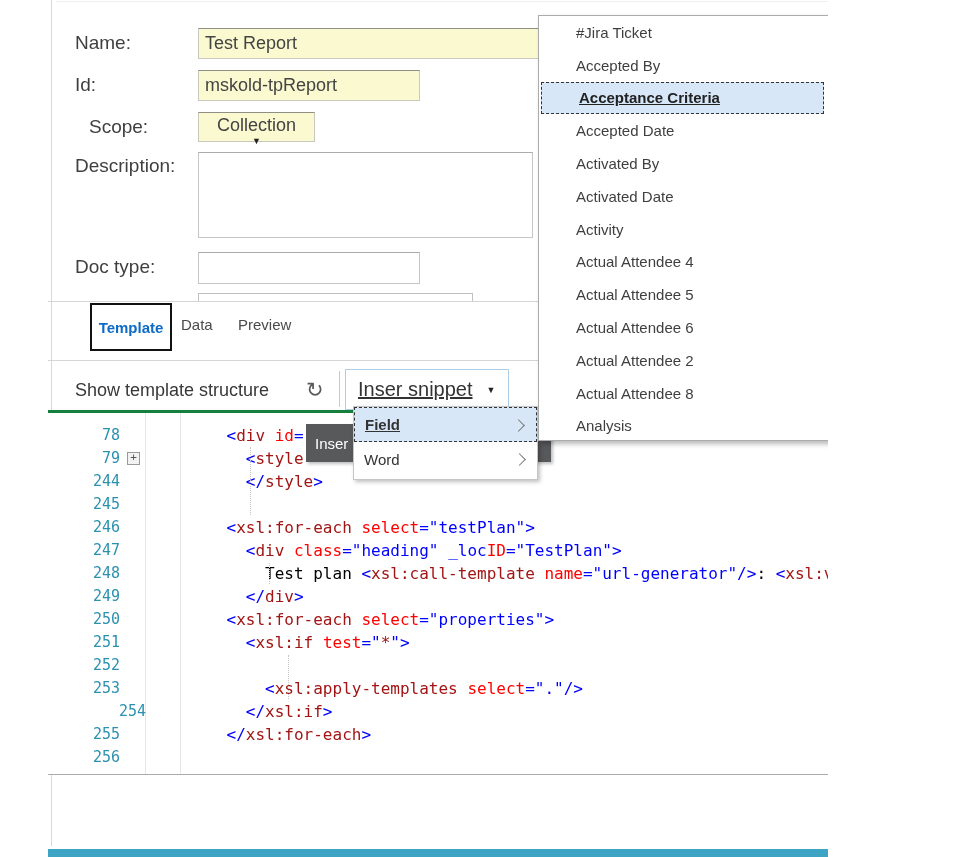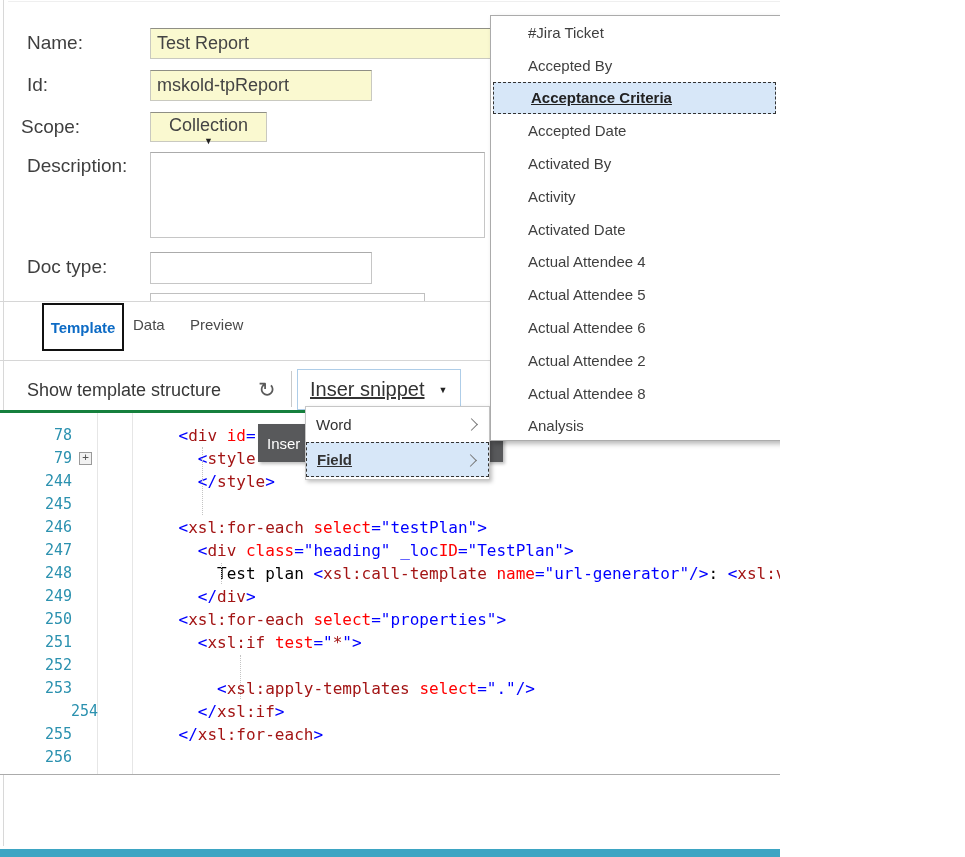--- a/index.html
+++ b/index.html
@@ -1,17 +1,17 @@
 <!DOCTYPE html>
 <html><head>
 <meta charset="utf-8">
 <style>
   html,body{margin:0;padding:0;background:#fff;}
   .stage{position:relative;width:780px;height:857px;background:#fff;overflow:hidden;
-         font-family:"Liberation Sans",sans-serif;color:#3b3b3b;}
+         font-family:"Liberation Sans",sans-serif;color:#3b3b3b;margin-left:48px;}
   .abs{position:absolute;}
   
   .flabel{font-size:19px;color:#3f3f3f;}
   .tbox{position:absolute;box-sizing:border-box;border:1px solid #c9c9c0;border-top-color:#8f8f85;
         font-family:"Liberation Sans",sans-serif;font-size:18px;color:#444;padding:2px 6px;background:#fff;outline:none;}
   .yellow{background:#FAF9D0;}
   .graybox{border:1px solid #c6c6c6;border-top-color:#ababab;}
   .selectbox{display:flex;align-items:center;justify-content:space-between;}
   .caret{font-size:9px;color:#222;}
   
@@ -81,21 +81,21 @@
 
 <div class="stage">
 
   <div class="abs" style="left:3px;top:0;width:1px;height:846px;background:#d8d8d8;"></div>
   <div class="abs" style="left:8px;top:1px;width:957px;height:1px;background:#efefef;"></div>
 
   <div class="abs flabel" style="left:27px;top:32px;">Name:</div>
   <input class="tbox yellow" style="left: 150px; top: 28px; width: 625px; height: 31px;" value="Test Report">
   <div class="abs flabel" style="left:27px;top:74px;">Id:</div>
   <input class="tbox yellow" style="left: 150px; top: 70px; width: 222px; height: 31px;" value="mskold-tpReport">
-  <div class="abs flabel" style="left:21px;top:116px;">Scope:</div>
+  <div class="abs flabel" style="left:41px;top:116px;">Scope:</div>
   <div class="tbox yellow selectbox" style="left:150px;top:112px;width:117px;height:30px;flex-direction:column;">
     <span>Collection</span>
     <span class="caret">▼</span>
   </div>
   <div class="abs flabel" style="left:27px;top:155px;">Description:</div>
   <textarea class="tbox graybox" style="left: 150px; top: 152px; width: 335px; height: 86px; resize: none;"></textarea>
   <div class="abs flabel" style="left:27px;top:256px;">Doc type:</div>
   <input class="tbox graybox" style="left: 150px; top: 252px; width: 222px; height: 32px;">
   <div class="abs" style="left:150px;top:293px;width:275px;height:8px;box-sizing:border-box;border:1px solid #c0c0c0;border-bottom:none;background:#fff;"></div>
 
@@ -293,52 +293,52 @@
       <i style="left:69px;top:346.0px;width:15px;background:#8a96d6"></i>
     </div>
   <div class="mm-sep"></div>
   <div class="mm-marker"></div>
 
   <div class="tooltip">
     <span>Inser</span>
   </div>
 
   <div class="menu">
+      <div class="menuitem sel">
+        <span class="mlabel">Field</span>
+        <span class="chev"></span>
+      </div>
       <div class="menuitem">
         <span class="mlabel">Word</span>
         <span class="chev"></span>
       </div>
-      <div class="menuitem sel">
-        <span class="mlabel">Field</span>
-        <span class="chev"></span>
-      </div>
     </div>
 
   <div class="fieldlist">
     <div id="field-items">
         <div class="flitem">
           <span class="fllabel">#Jira Ticket</span>
         </div>
         <div class="flitem">
           <span class="fllabel">Accepted By</span>
         </div>
         <div class="flitem sel">
           <span class="fllabel">Acceptance Criteria</span>
         </div>
         <div class="flitem">
           <span class="fllabel">Accepted Date</span>
         </div>
         <div class="flitem">
           <span class="fllabel">Activated By</span>
         </div>
         <div class="flitem">
+          <span class="fllabel">Activated Date</span>
+        </div>
+        <div class="flitem">
           <span class="fllabel">Activity</span>
-        </div>
-        <div class="flitem">
-          <span class="fllabel">Activated Date</span>
         </div>
         <div class="flitem">
           <span class="fllabel">Actual Attendee 4</span>
         </div>
         <div class="flitem">
           <span class="fllabel">Actual Attendee 5</span>
         </div>
         <div class="flitem">
           <span class="fllabel">Actual Attendee 6</span>
         </div>

